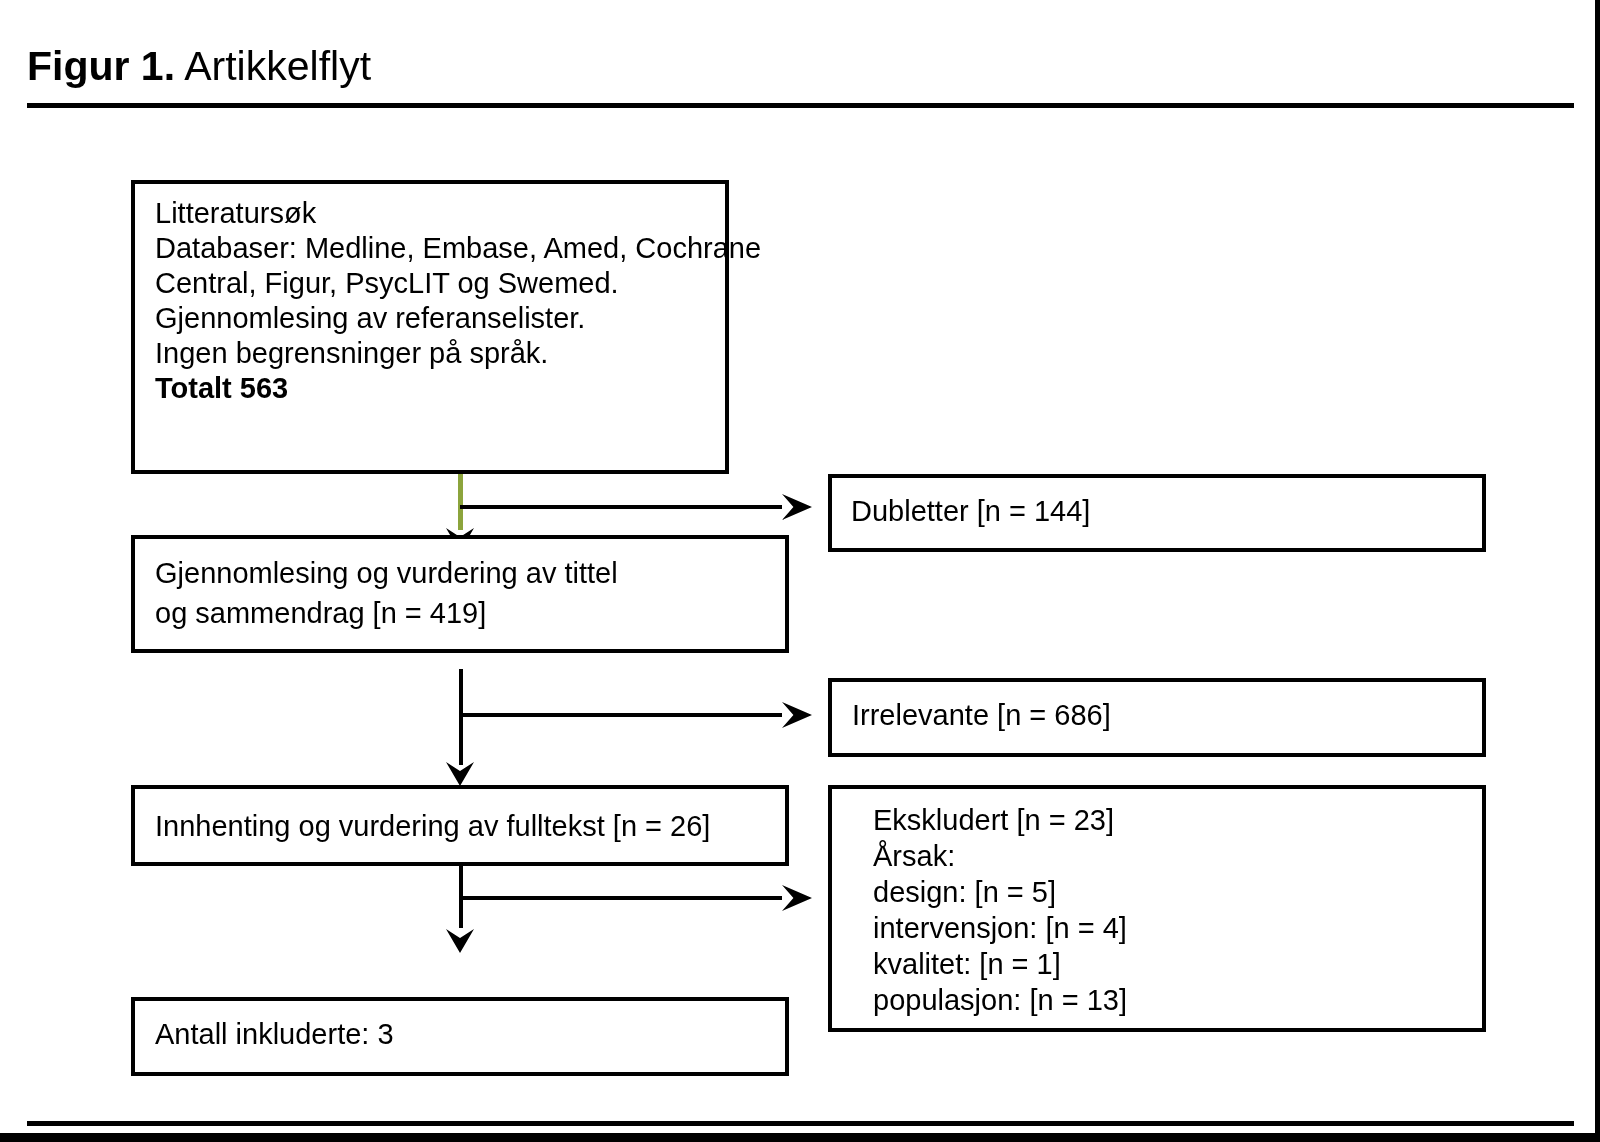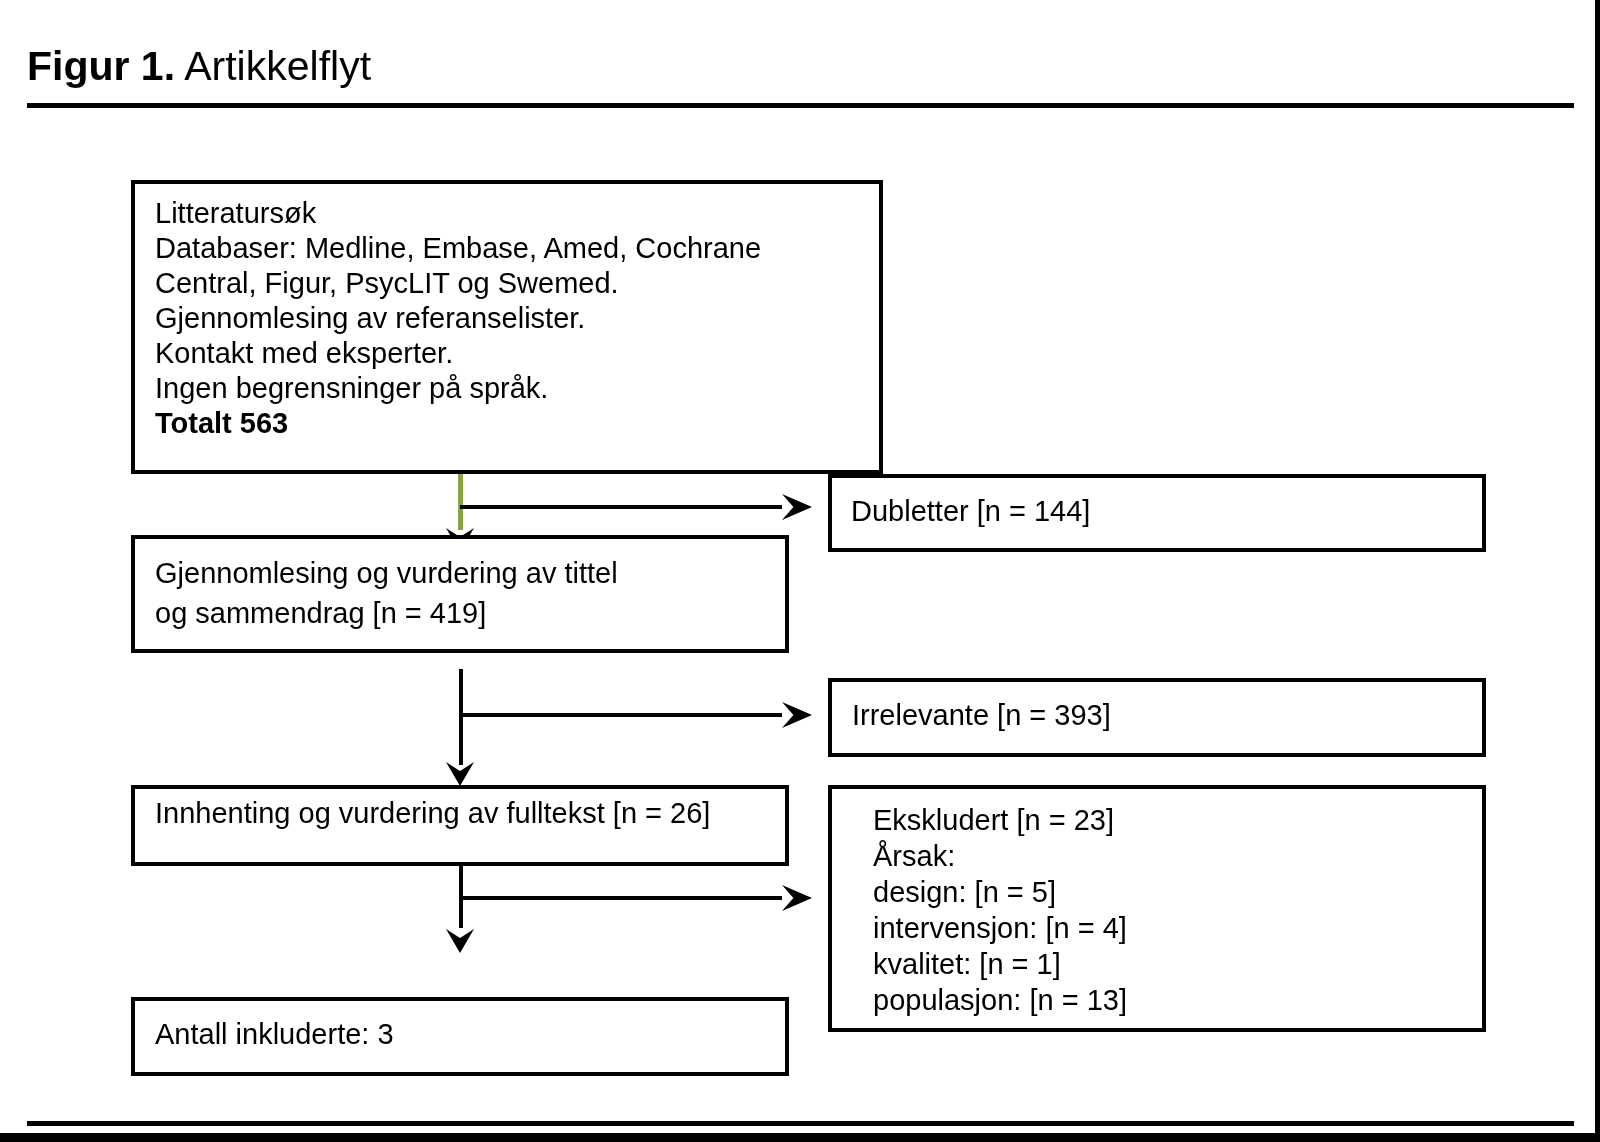--- a/index.html
+++ b/index.html
@@ -31,23 +31,23 @@
     background: #fff;
     border: 4px solid #000;
     box-sizing: border-box;
     font-size: 29px;
     line-height: 35px;
     padding: 12px 20px;
     white-space: nowrap;
   }
   .box .bold { font-weight: bold; }
 
-  .box-litteratursok    { left: 131px; top: 180px;  width: 752px; height: 294px; }
+  .box-litteratursok    { left: 131px; top: 180px;  width: 598px; height: 294px; }
   .box-tittel           { left: 131px; top: 535px;  width: 658px; height: 118px; line-height: 40px; padding-top: 14px; }
-  .box-fulltekst        { left: 131px; top: 785px;  width: 658px; height: 81px;  padding-top: 7px; }
+  .box-fulltekst        { left: 131px; top: 785px;  width: 658px; height: 81px;  padding-top: 20px; }
   .box-inkluderte       { left: 131px; top: 953px;  width: 658px; height: 79px;  padding-top: 16px; margin-top: 44px; }
   .box-dubletter        { left: 828px; top: 474px;  width: 658px; height: 78px;  padding-top: 16px; padding-left: 19px; }
   .box-irrelevante      { left: 828px; top: 678px;  width: 658px; height: 79px;  padding-top: 16px; }
   .box-ekskludert       { left: 828px; top: 785px;  width: 658px; height: 247px; line-height: 36px; padding-top: 13px; padding-left: 41px; }
 
   .vline, .hline { position: absolute; background: #000; }
   .vline-green { position: absolute; background: #8CA43C; }
 
   .head-down {
     position: absolute; width: 28px; height: 24px; background: #000;
@@ -85,21 +85,20 @@
     <span class="t-bold">Figur 1.</span>
     <span>Artikkelflyt</span>
   </div>
   <div class="rule rule-top"></div>
 
   <div class="box box-litteratursok">
     <div>Litteratursøk</div>
     <div>Databaser: Medline, Embase, Amed, Cochrane</div>
     <div>Central, Figur, PsycLIT og Swemed.</div>
     <div>Gjennomlesing av referanselister.</div>
-    <div>Kontakt med eksperter.</div>
     <div>Ingen begrensninger på språk.</div>
     <div class="bold">Totalt 563</div>
   </div>
 
   <div class="vline-green a1-vert"></div>
   <div class="head-down a1-head"></div>
   <div class="hline b1-line"></div>
   <div class="head-right b1-head"></div>
 
   <div class="box box-dubletter">
@@ -110,21 +109,21 @@
     <div>Gjennomlesing og vurdering av tittel</div>
     <div>og sammendrag [n = 419]</div>
   </div>
 
   <div class="vline a2-vert"></div>
   <div class="head-down a2-head"></div>
   <div class="hline b2-line"></div>
   <div class="head-right b2-head"></div>
 
   <div class="box box-irrelevante">
-    <div>Irrelevante [n = 393]</div>
+    <div>Irrelevante [n = 686]</div>
   </div>
 
   <div class="box box-fulltekst">
     <div>Innhenting og vurdering av fulltekst [n = 26]</div>
   </div>
 
   <div class="box box-ekskludert">
     <div>Ekskludert [n = 23]</div>
     <div>Årsak:</div>
     <div>design: [n = 5]</div>

